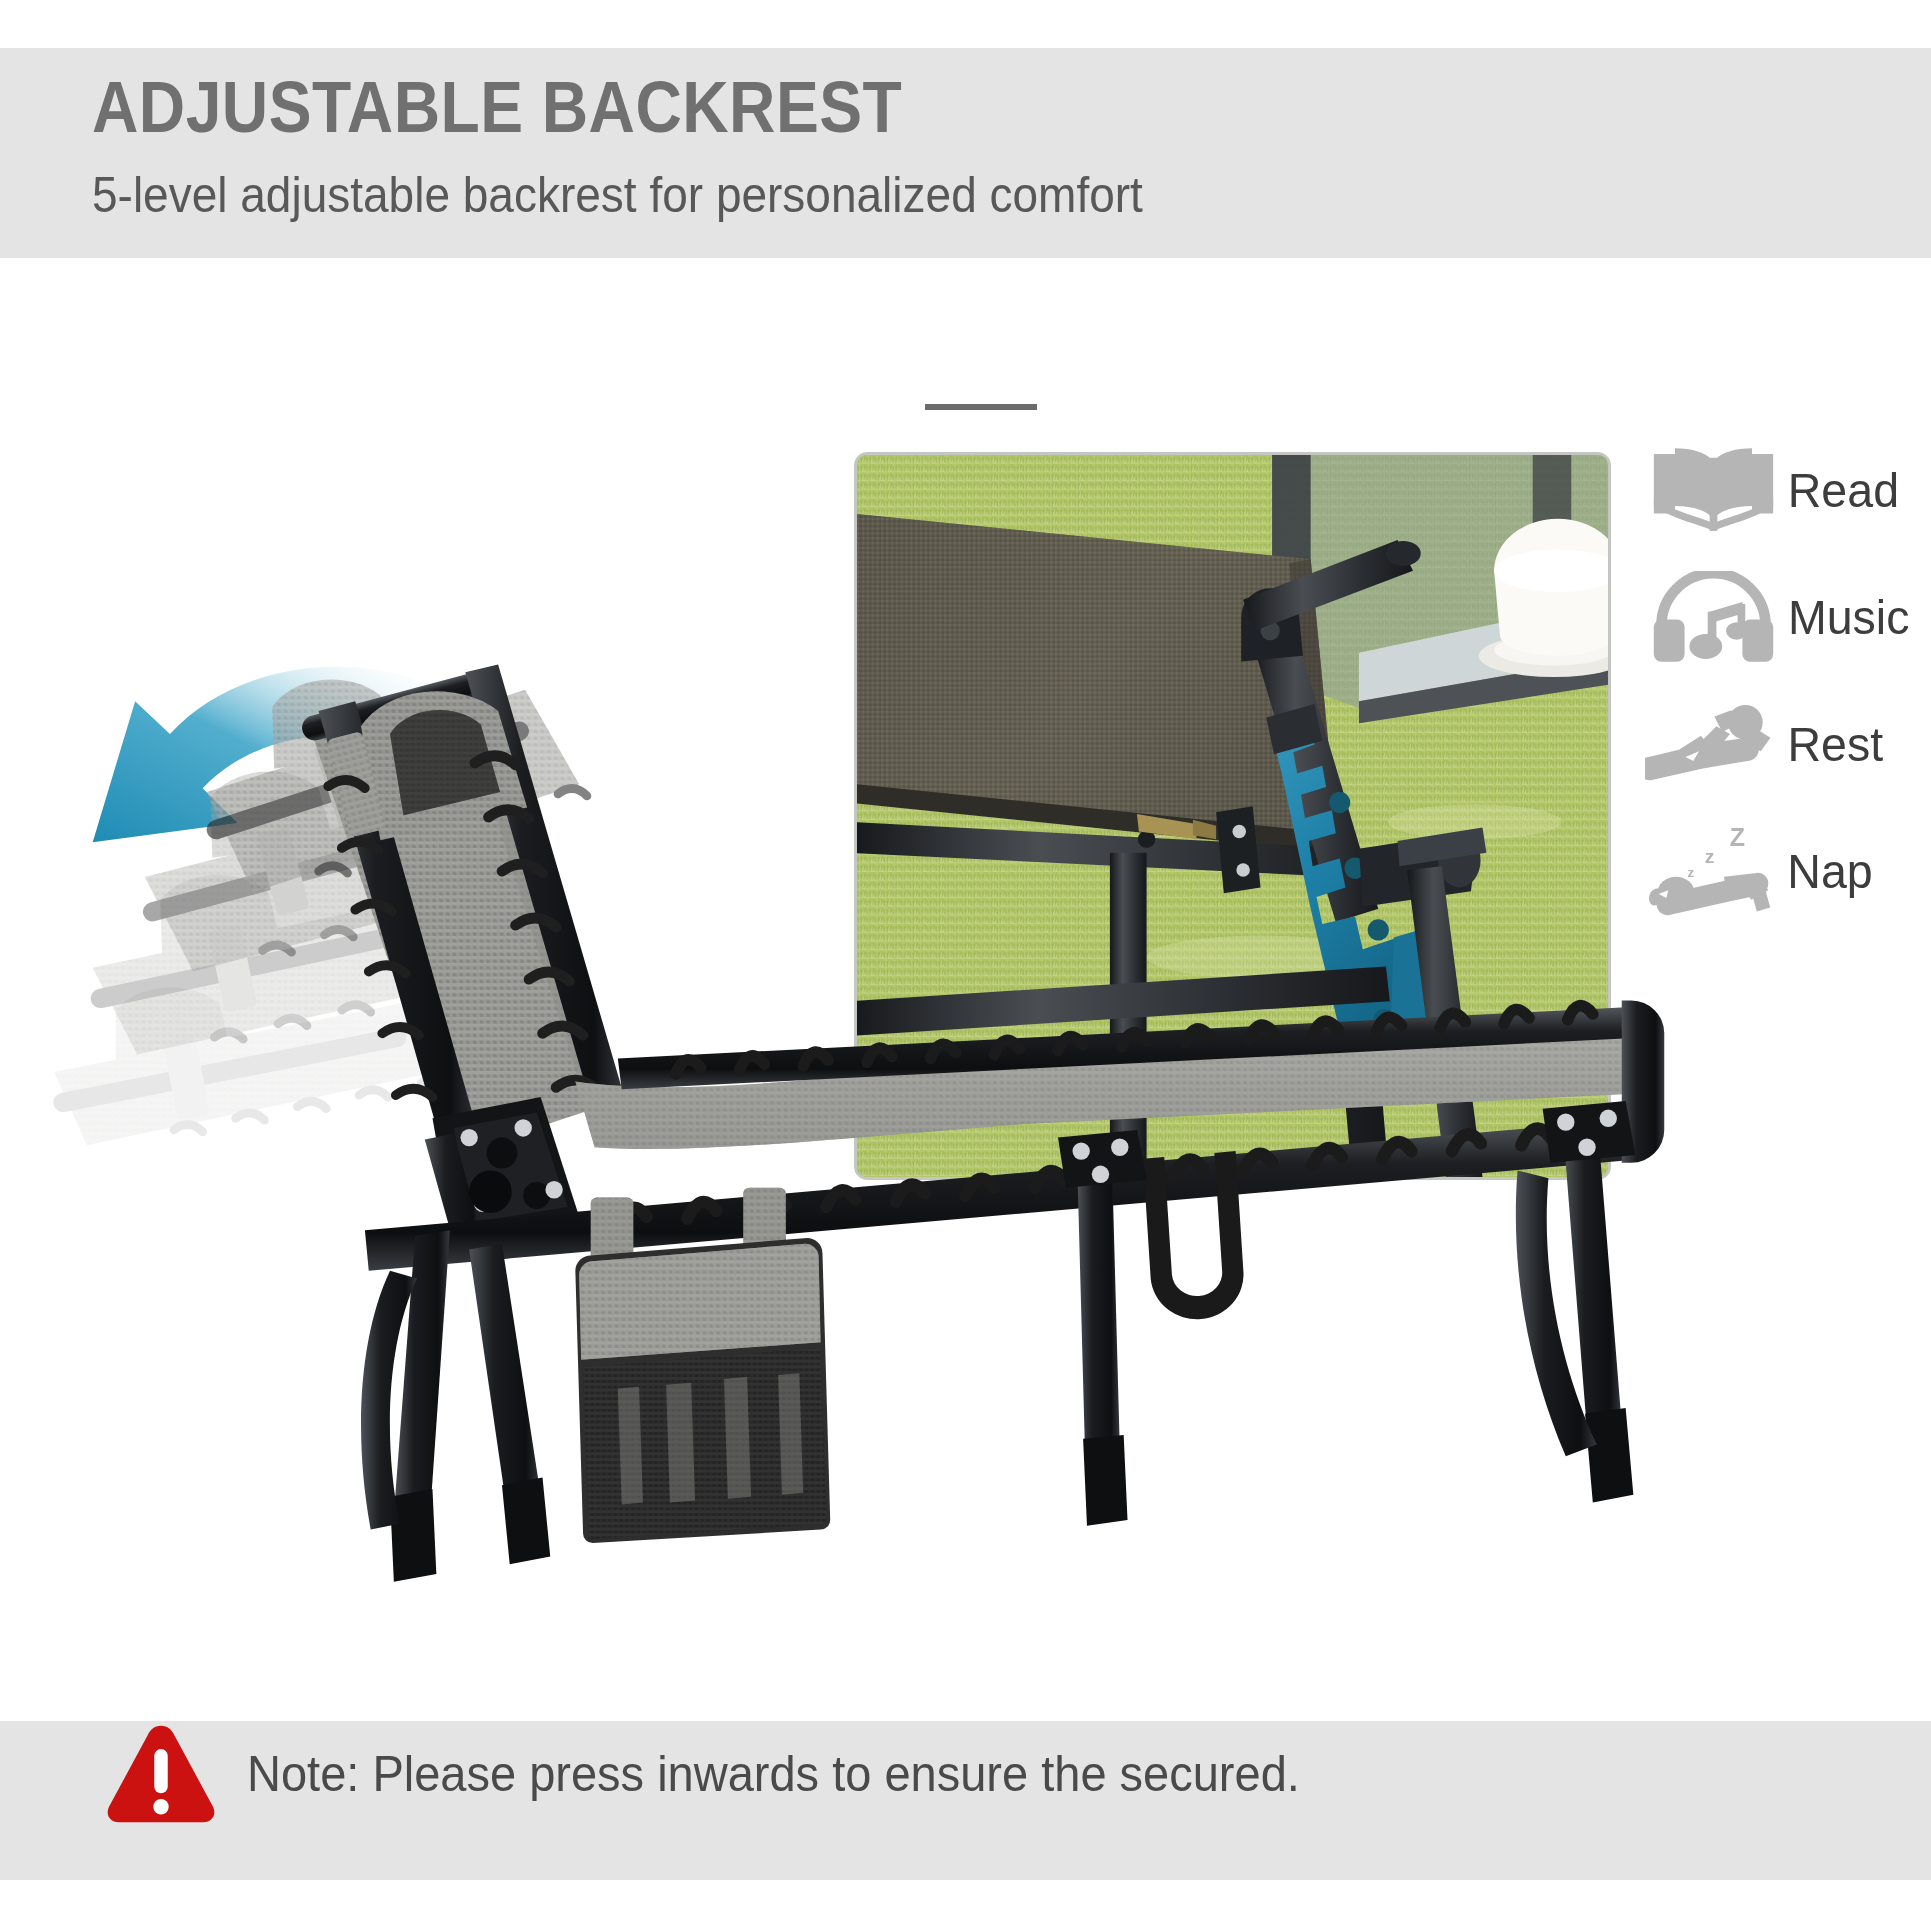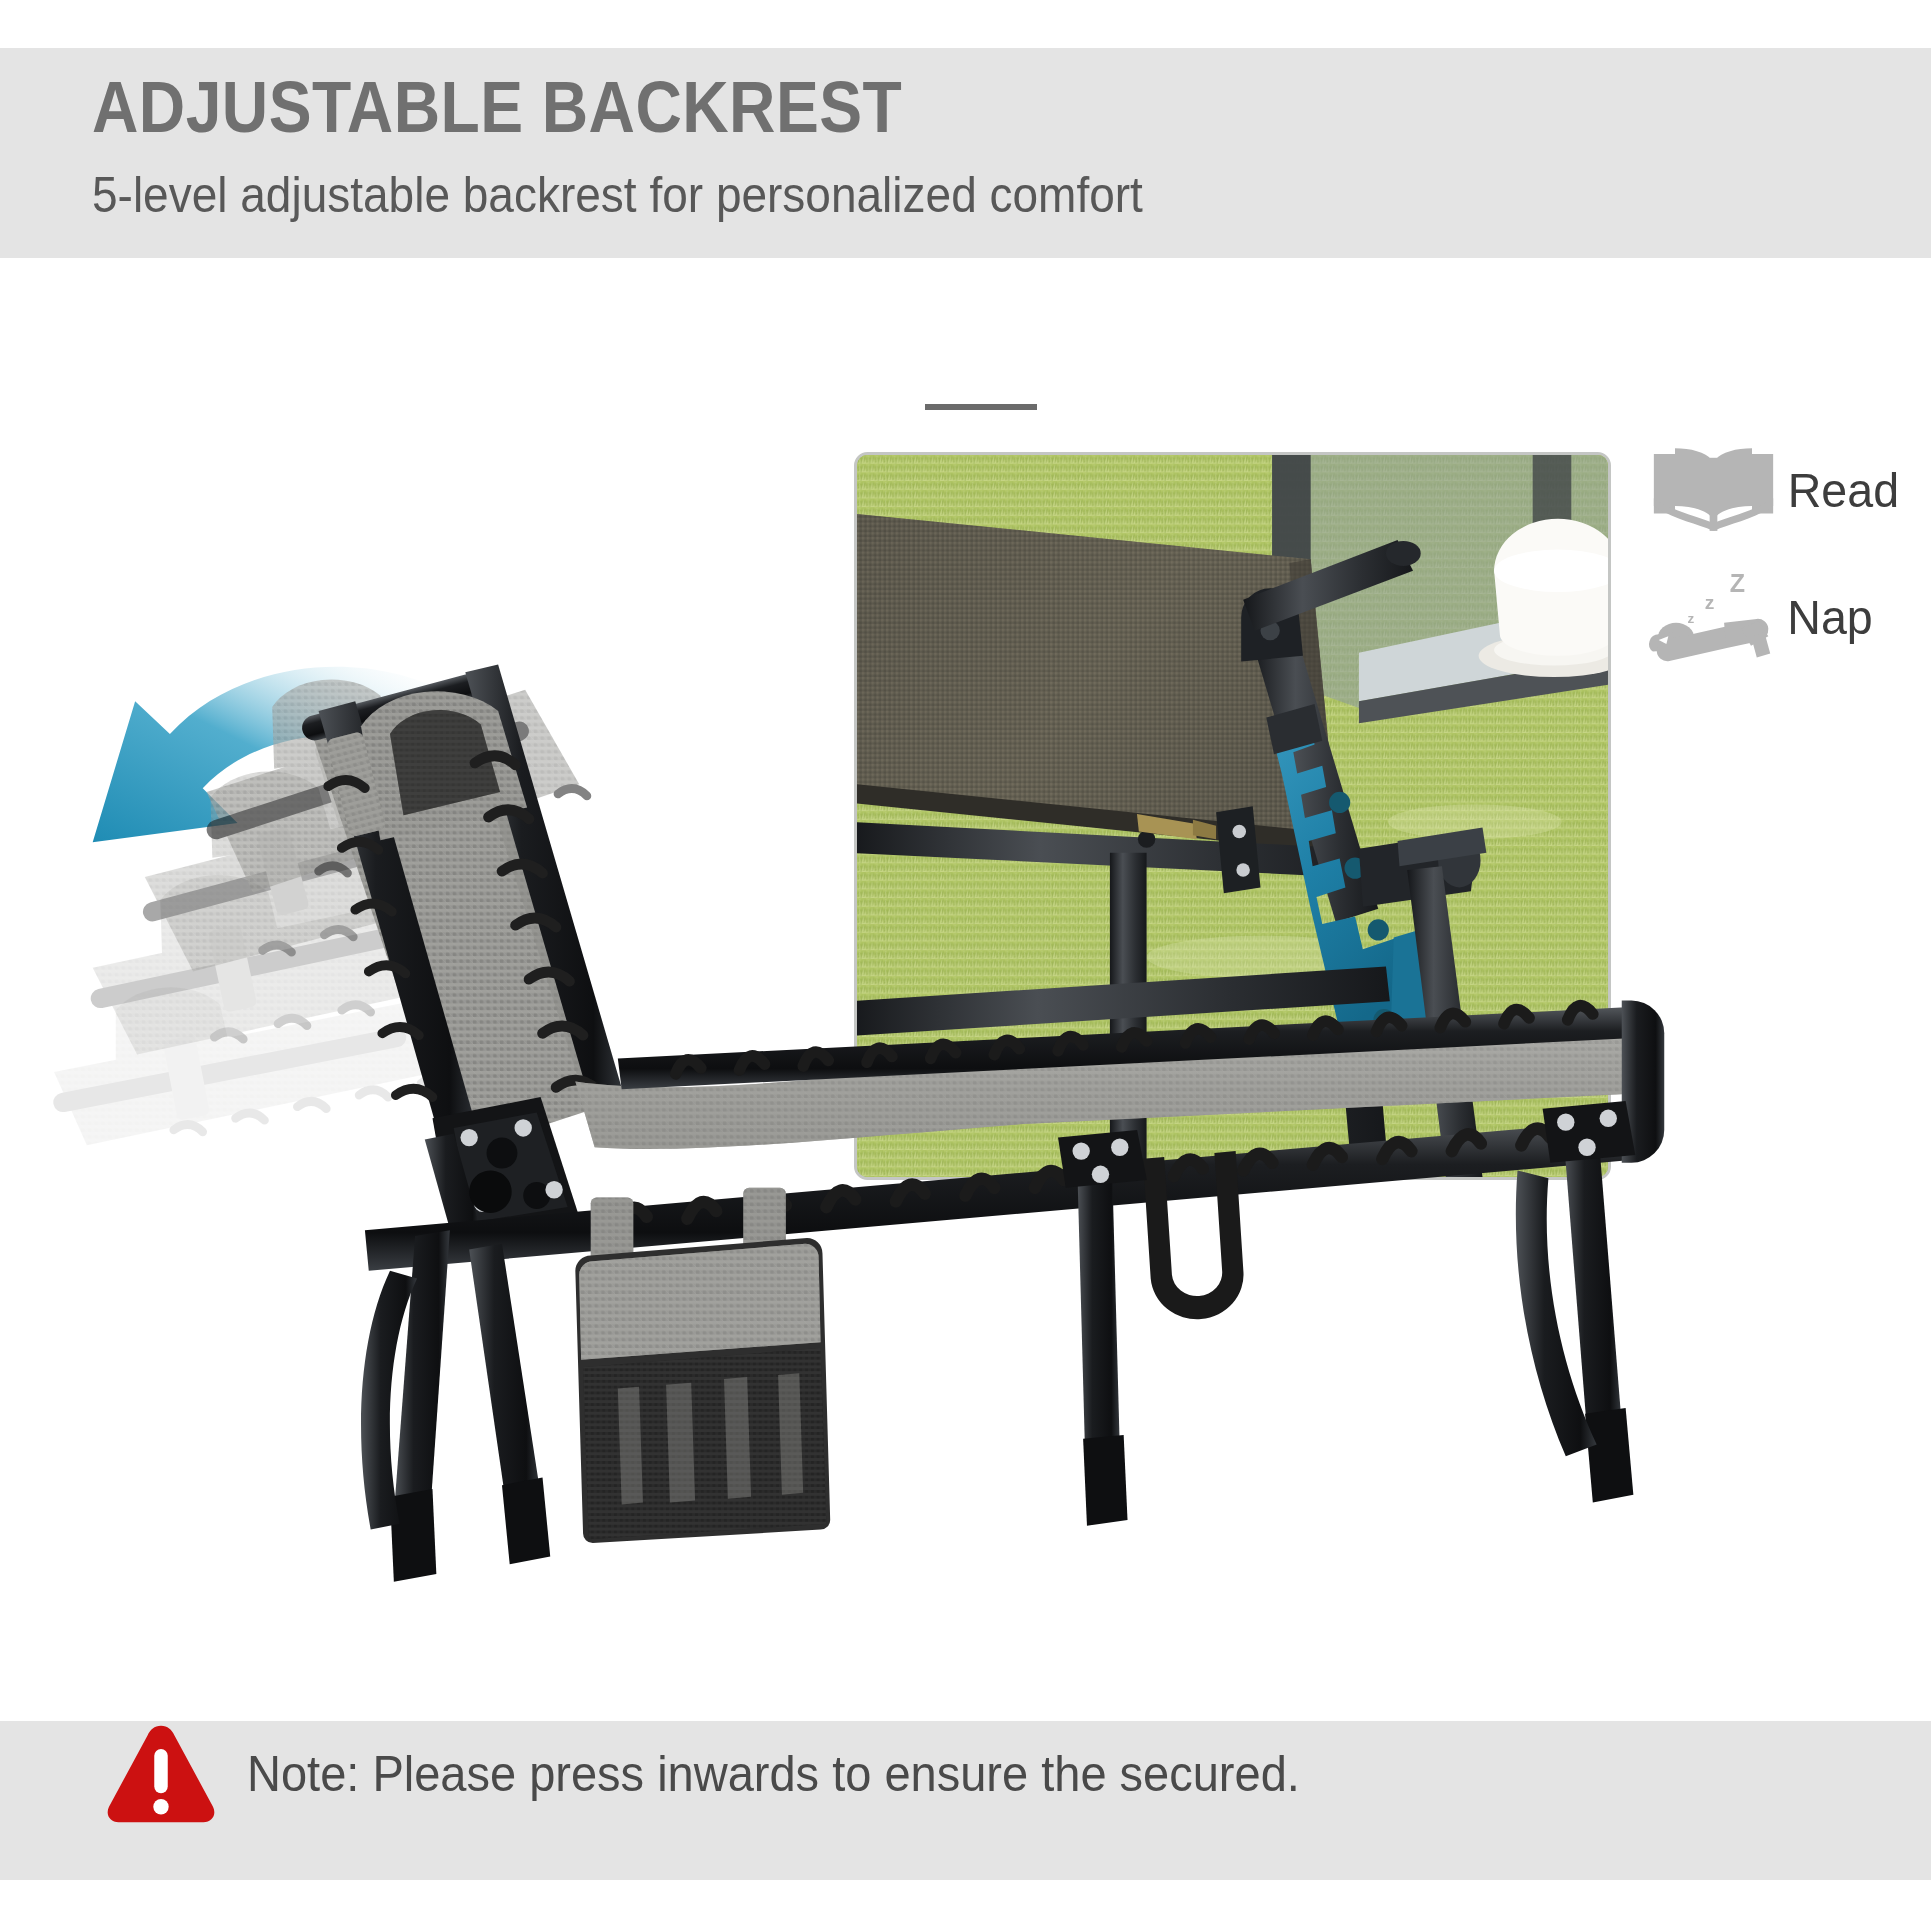--- a/index.html
+++ b/index.html
@@ -161,21 +161,51 @@
         <path d="M26 4 c16 0 32 4 38 12 v60 c-6 -8 -22 -12 -38 -12 z" fill="#b5b5b5"></path>
         <path d="M106 4 c-16 0 -32 4 -38 12 v60 c6 -8 22 -12 38 -12 z" fill="#b5b5b5"></path>
         <path d="M4 64 c20 14 44 18 62 26 v-8 c-18 -8 -42 -12 -62 -26 z" fill="#b5b5b5"></path>
         <path d="M128 64 c-20 14 -44 18 -62 26 v-8 c18 -8 42 -12 62 -26 z" fill="#b5b5b5"></path>
         <rect x="62" y="14" width="8" height="76" fill="#b5b5b5"></rect>
       </svg>
     </span>
     <span class="lbl">Read</span>
   </div>
 
-
+  <div class="icon-item">
+    <span class="glyph">
+      <svg width="131" height="93" viewBox="0 0 136 96" xmlns="http://www.w3.org/2000/svg">
+        <path d="M14 72 v-16 a54 54 0 0 1 108 0 v16" fill="none" stroke="#b5b5b5" stroke-width="11" stroke-linecap="round"></path>
+        <rect x="6" y="50" width="32" height="44" rx="8" fill="#b5b5b5"></rect>
+        <rect x="98" y="50" width="32" height="44" rx="8" fill="#b5b5b5"></rect>
+        <path d="M64 42 l34 -10 v12 l-34 10 z" fill="#b5b5b5"></path>
+        <ellipse cx="60" cy="78" rx="17" ry="13" fill="#b5b5b5"></ellipse>
+        <rect x="62" y="42" width="9" height="38" fill="#b5b5b5"></rect>
+        <ellipse cx="92" cy="62" rx="11" ry="9" fill="#b5b5b5"></ellipse>
+        <rect x="93" y="34" width="8" height="30" fill="#b5b5b5"></rect>
+      </svg>
+    </span>
+    <span class="lbl">Music</span>
+  </div>
+
+  <div class="icon-item">
+    <span class="glyph">
+      <svg width="137" height="83" viewBox="0 0 142 86" xmlns="http://www.w3.org/2000/svg">
+        <circle cx="104" cy="20" r="18" fill="#b5b5b5"></circle>
+        <path d="M6 72 a10 10 0 0 1 0 -16 l46 -10 l22 -22 l14 8 l-24 30 l-46 12 z" fill="#b5b5b5"></path>
+        <path d="M4 56 l58 -14 l44 -6 a12 12 0 0 1 0 24 l-46 8 l-54 12 a10 10 0 0 1 -2 -24 z" fill="#b5b5b5"></path>
+        <path d="M72 14 l16 -6 l8 14 l-16 8 z" fill="#b5b5b5"></path>
+        <path d="M88 8 l26 -2 l4 16 l-26 4 z" fill="#b5b5b5"></path>
+        <path d="M114 26 l16 10 l-10 14 l-18 -10 z" fill="#b5b5b5"></path>
+        <path d="M36 48 l22 -14 l10 12 l-20 12 z" fill="#b5b5b5"></path>
+        <path d="M42 56 l14 -6 l-6 10 z" fill="#ffffff"></path>
+      </svg>
+    </span>
+    <span class="lbl">Rest</span>
+  </div>
 
   <div class="icon-item">
     <span class="glyph">
       <svg width="137" height="100" viewBox="0 0 142 104" xmlns="http://www.w3.org/2000/svg">
         <text x="88" y="26" font-family="Liberation Sans, sans-serif" font-size="26" font-weight="700" fill="#b5b5b5">Z</text>
         <text x="62" y="44" font-family="Liberation Sans, sans-serif" font-size="20" font-weight="700" fill="#b5b5b5">z</text>
         <text x="44" y="58" font-family="Liberation Sans, sans-serif" font-size="14" font-weight="700" fill="#b5b5b5">z</text>
         <ellipse cx="32" cy="74" rx="19" ry="16" fill="#b5b5b5"></ellipse>
         <path d="M8 88 a10 10 0 0 1 6 -18 l14 -2 l4 18 z" fill="#b5b5b5"></path>
         <path d="M22 76 l62 -14 l28 -6 a11 11 0 0 1 2 22 l-28 6 l-62 14 a11 11 0 0 1 -2 -22 z" fill="#b5b5b5"></path>

